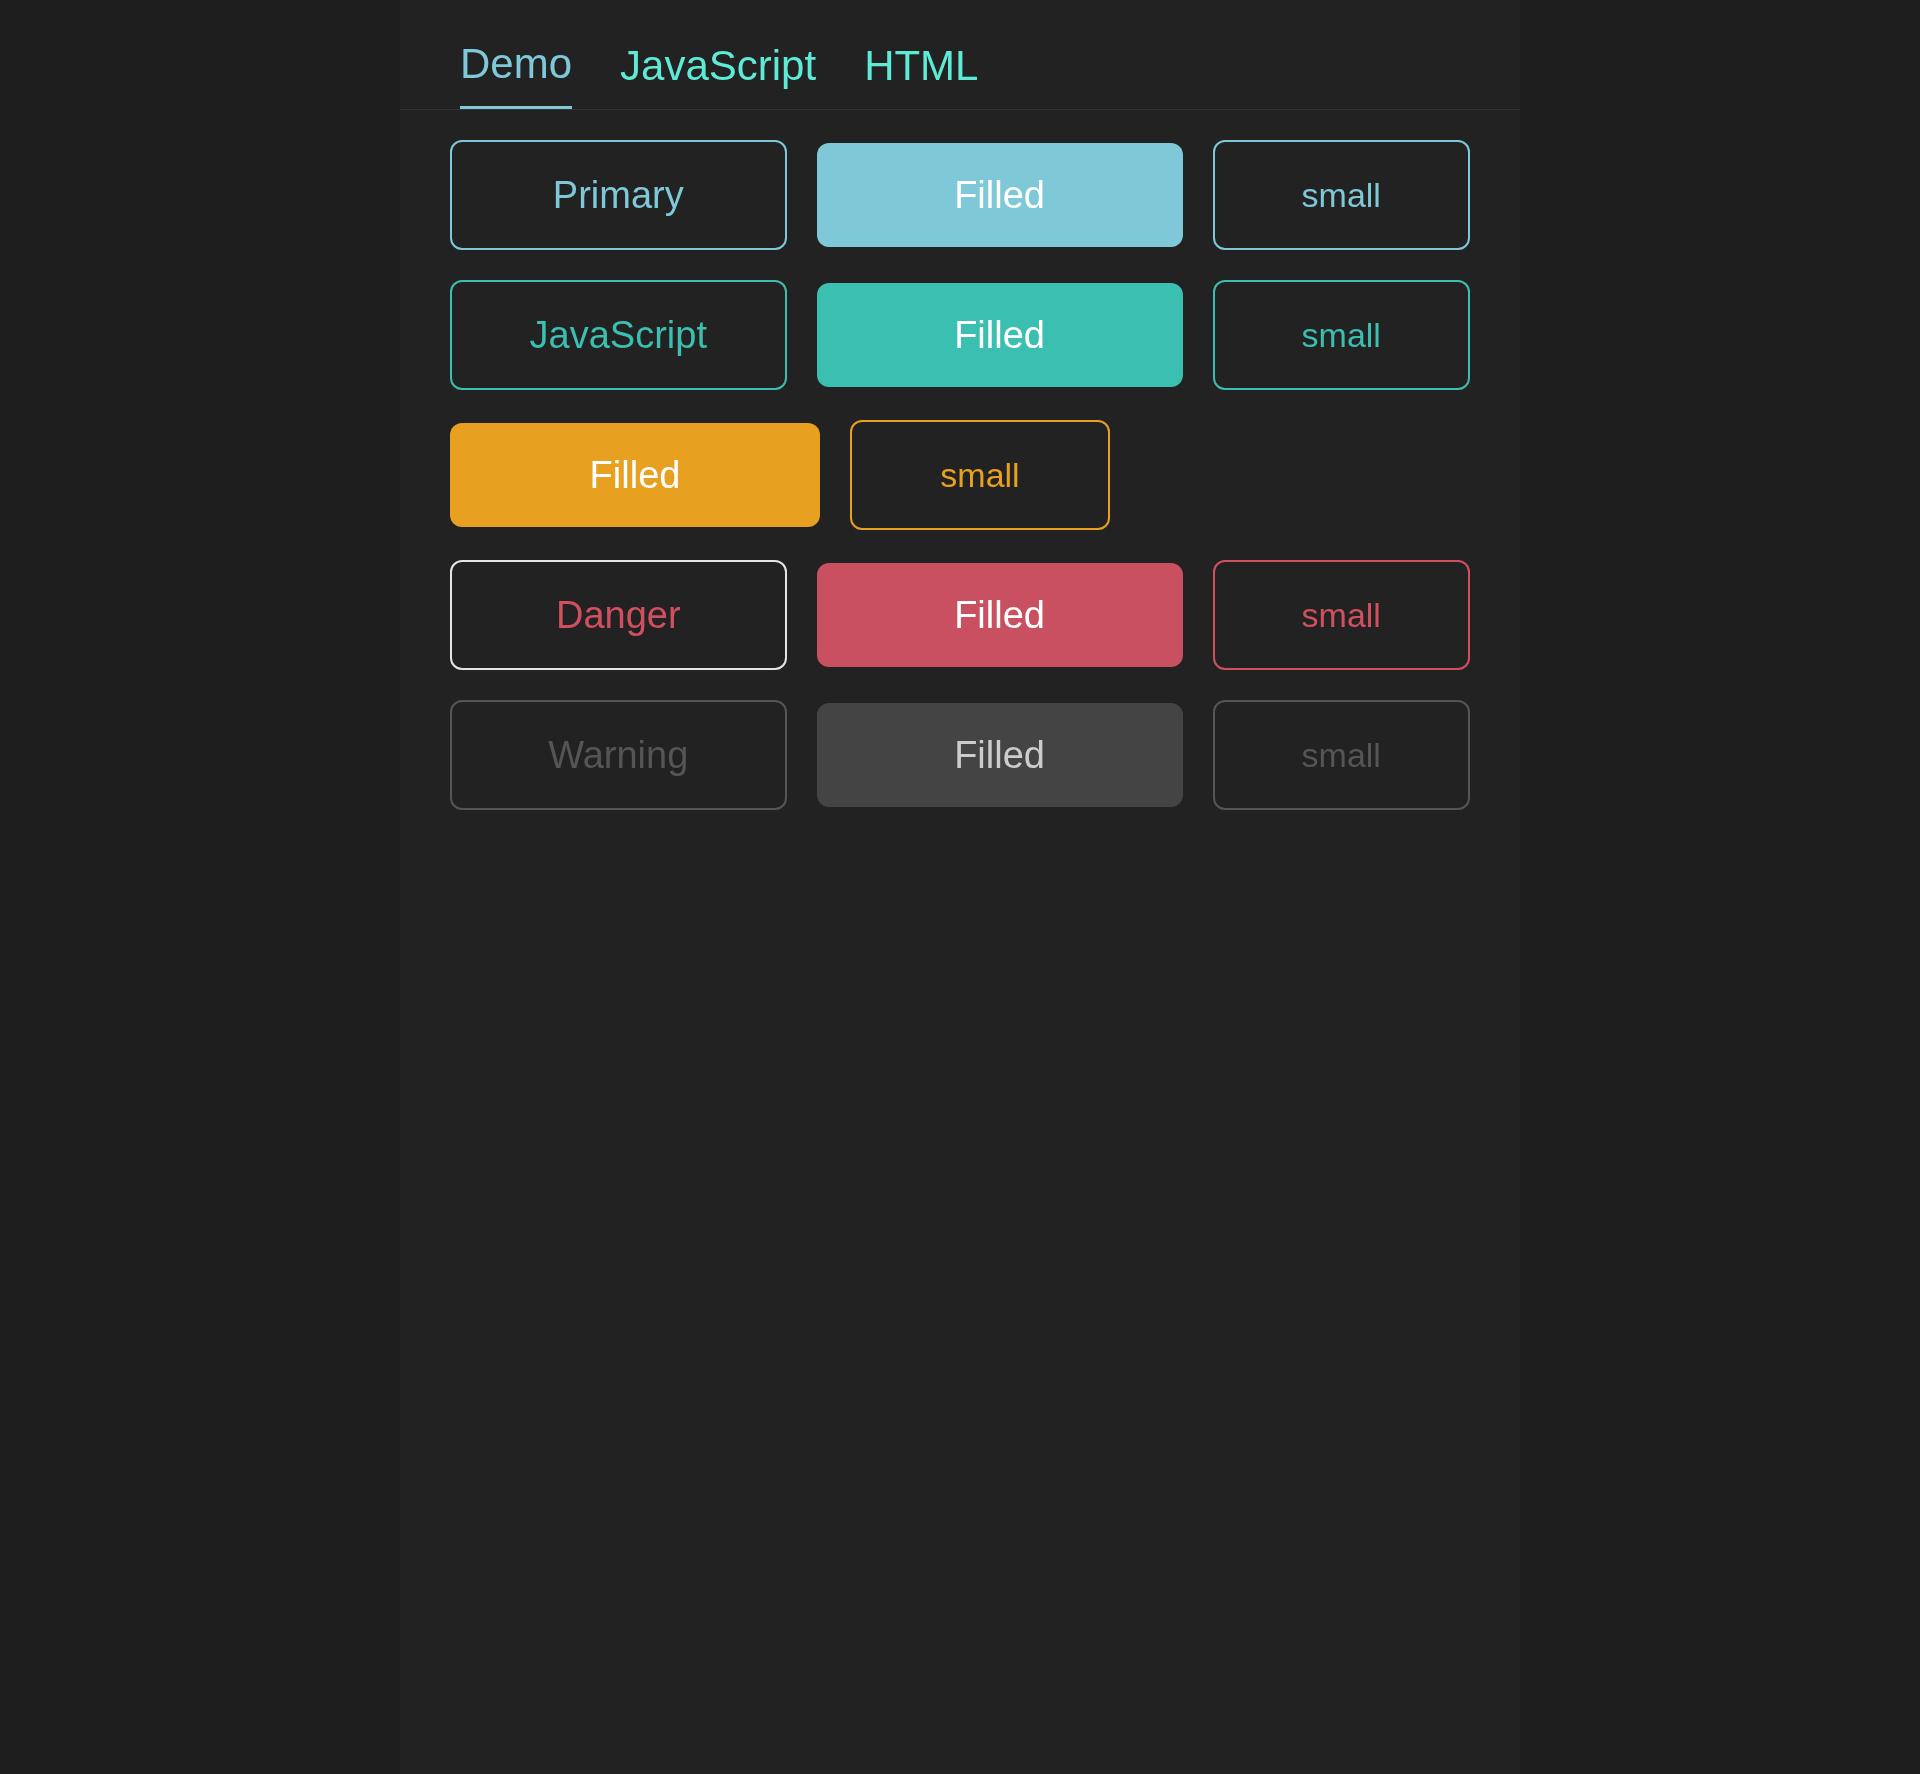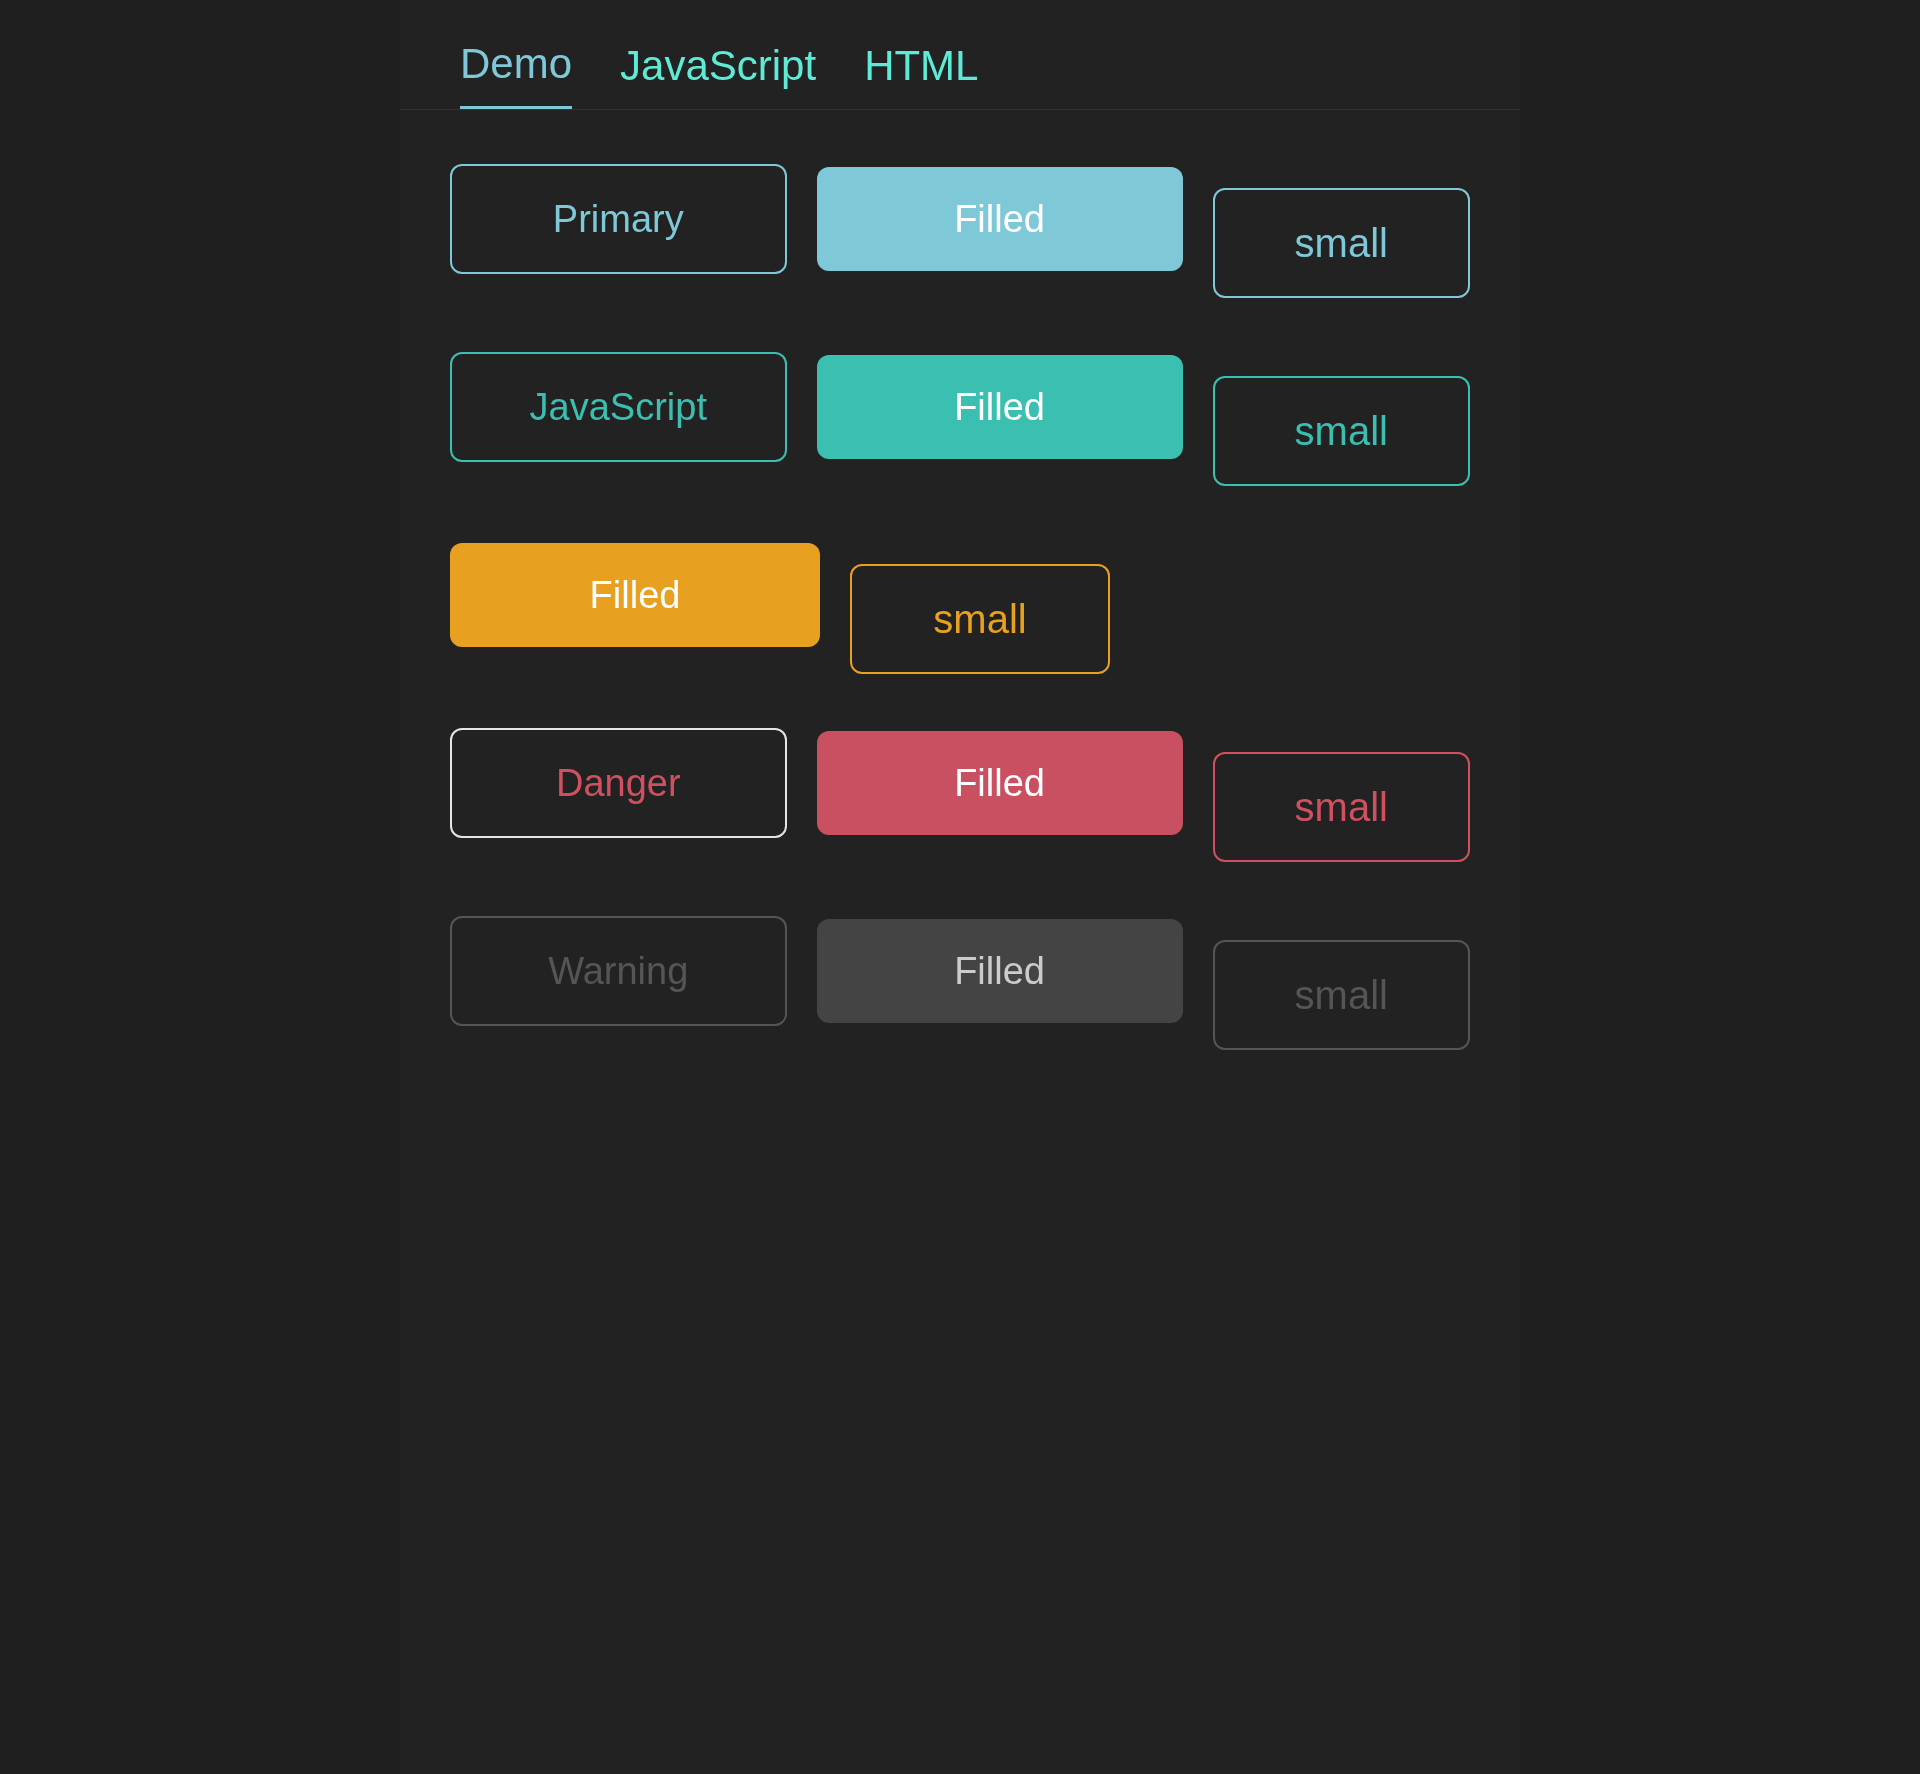--- a/index.html
+++ b/index.html
@@ -94,22 +94,21 @@
       border: none;
     }
 
     .btn-small {
       padding: 28px 20px;
       height: 110px;
       width: 260px;
       border-width: 2px;
       border-style: solid;
       background: transparent;
-      font-size: 40px;
-      margin-top: 48px;
+      font-size: 34px;
     }
 
     
     .btn-primary-outline {
       border: 2px solid #7ec8d8;
       color: #7ec8d8;
     }
 
     .btn-primary-filled {
       background-color: #7ec8d8;

